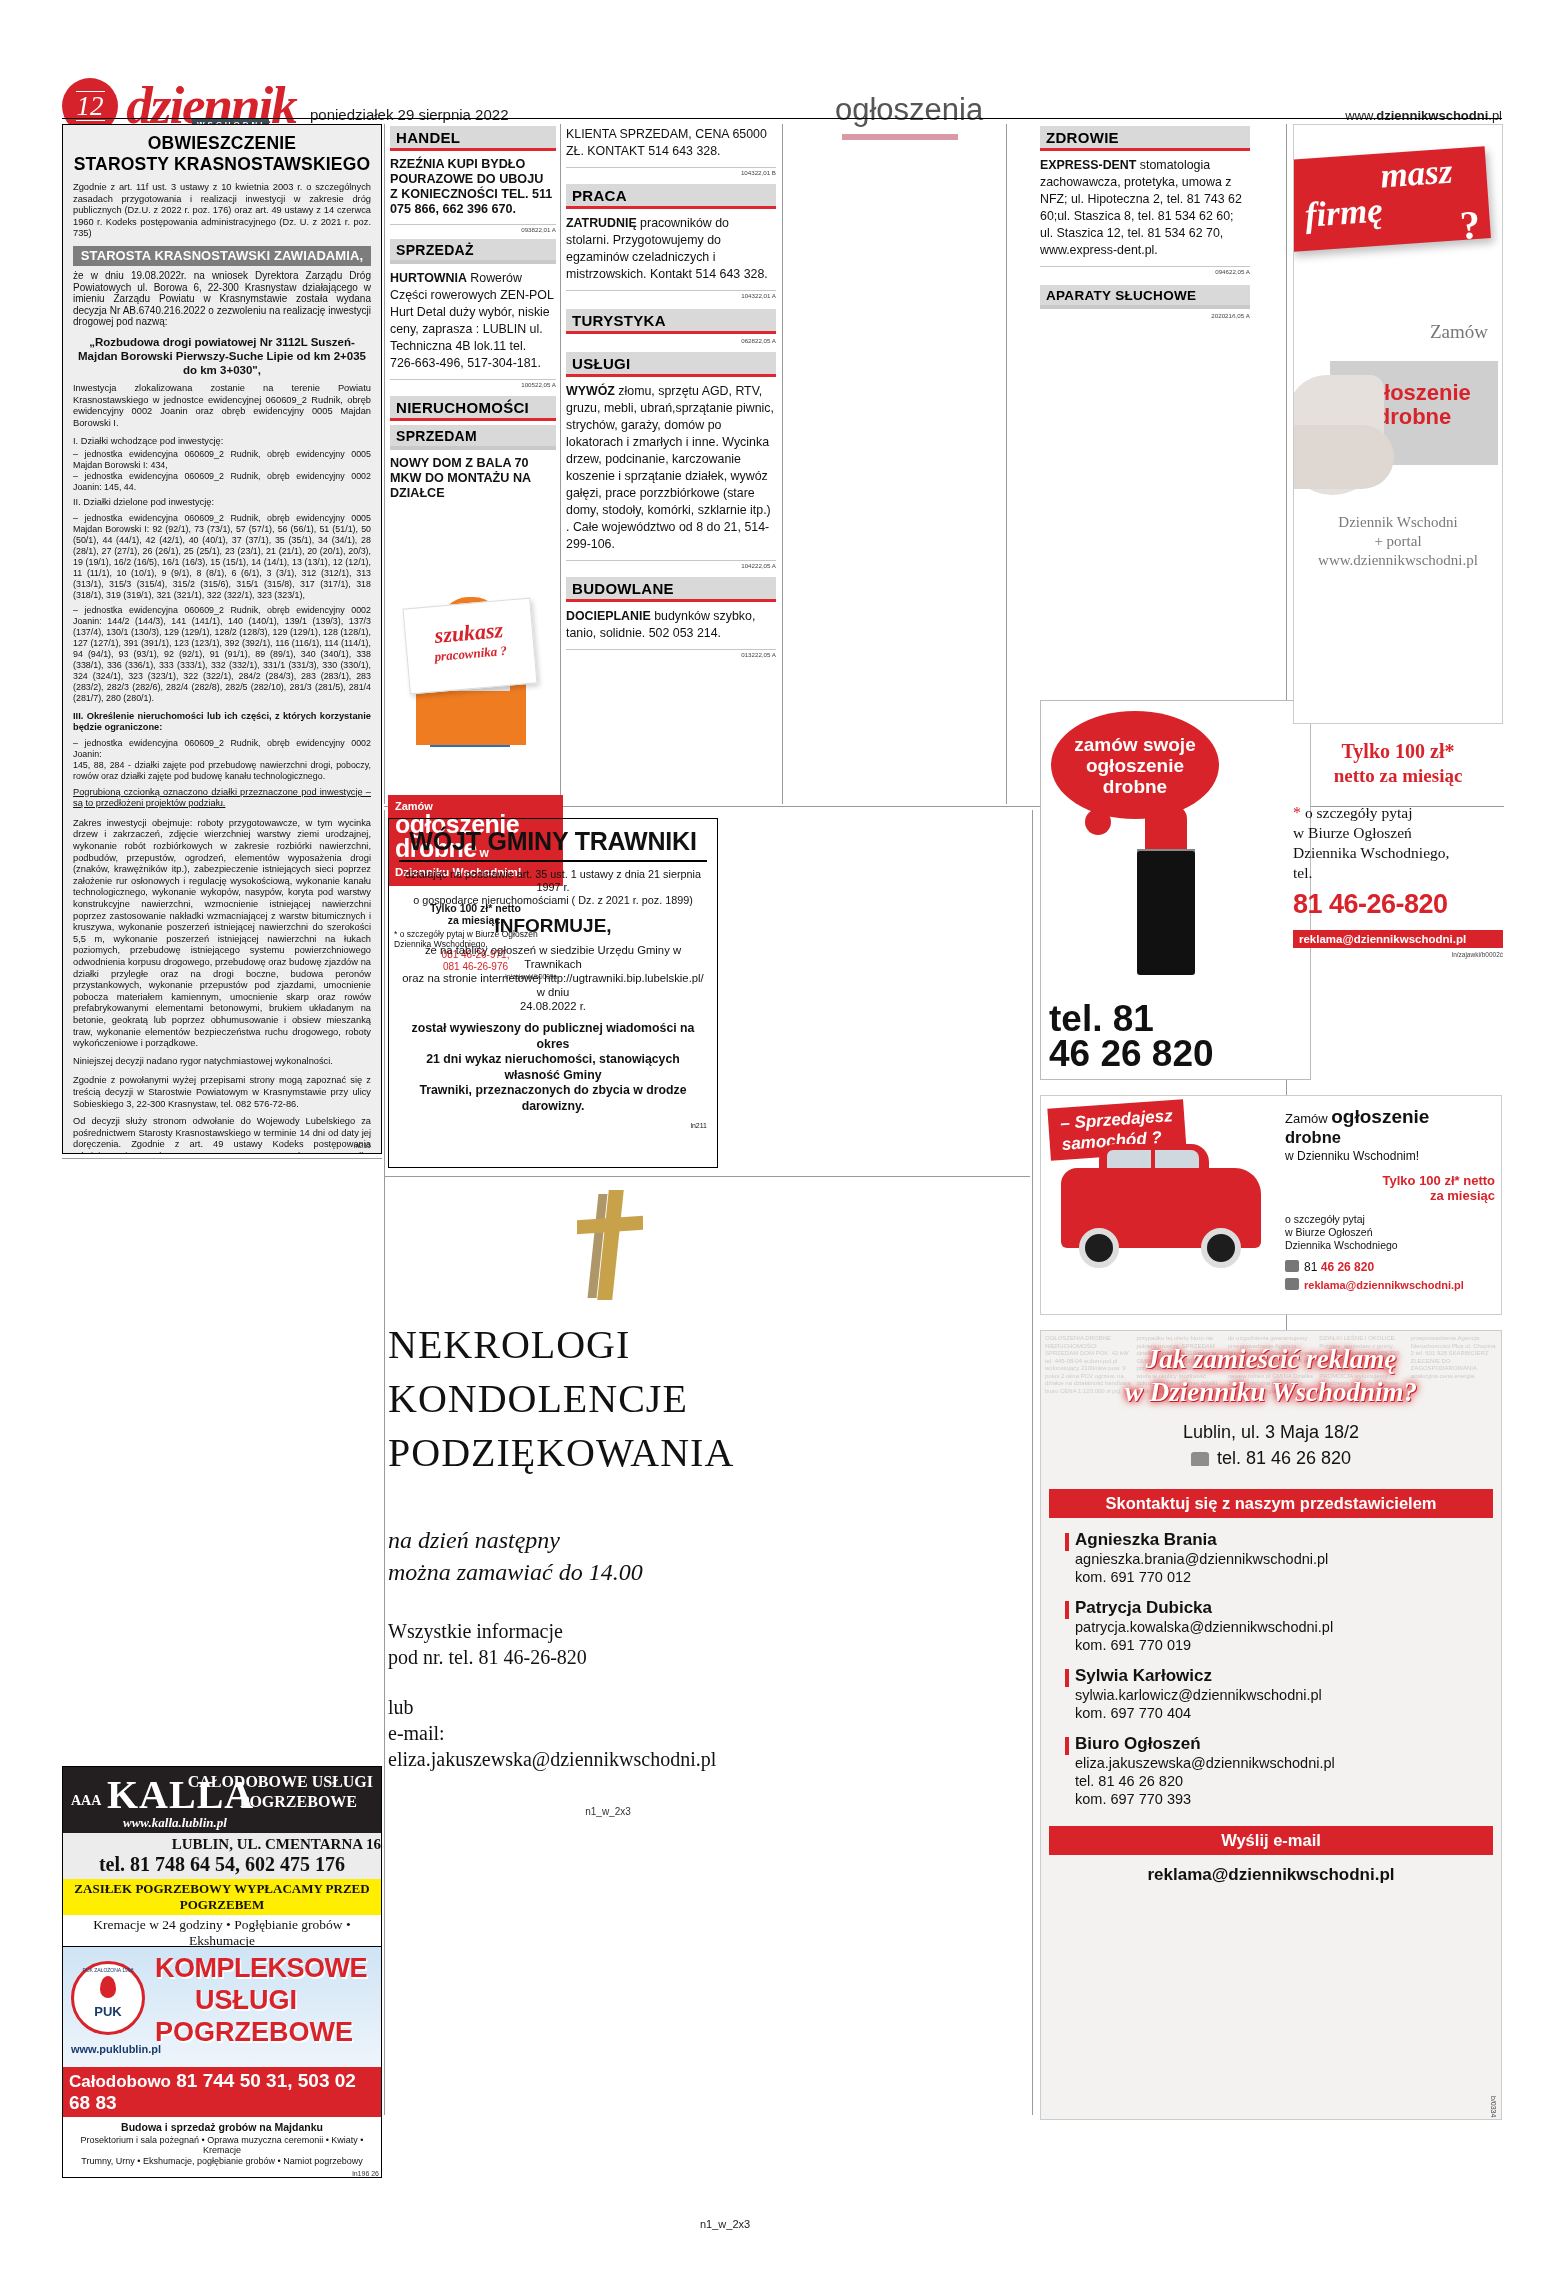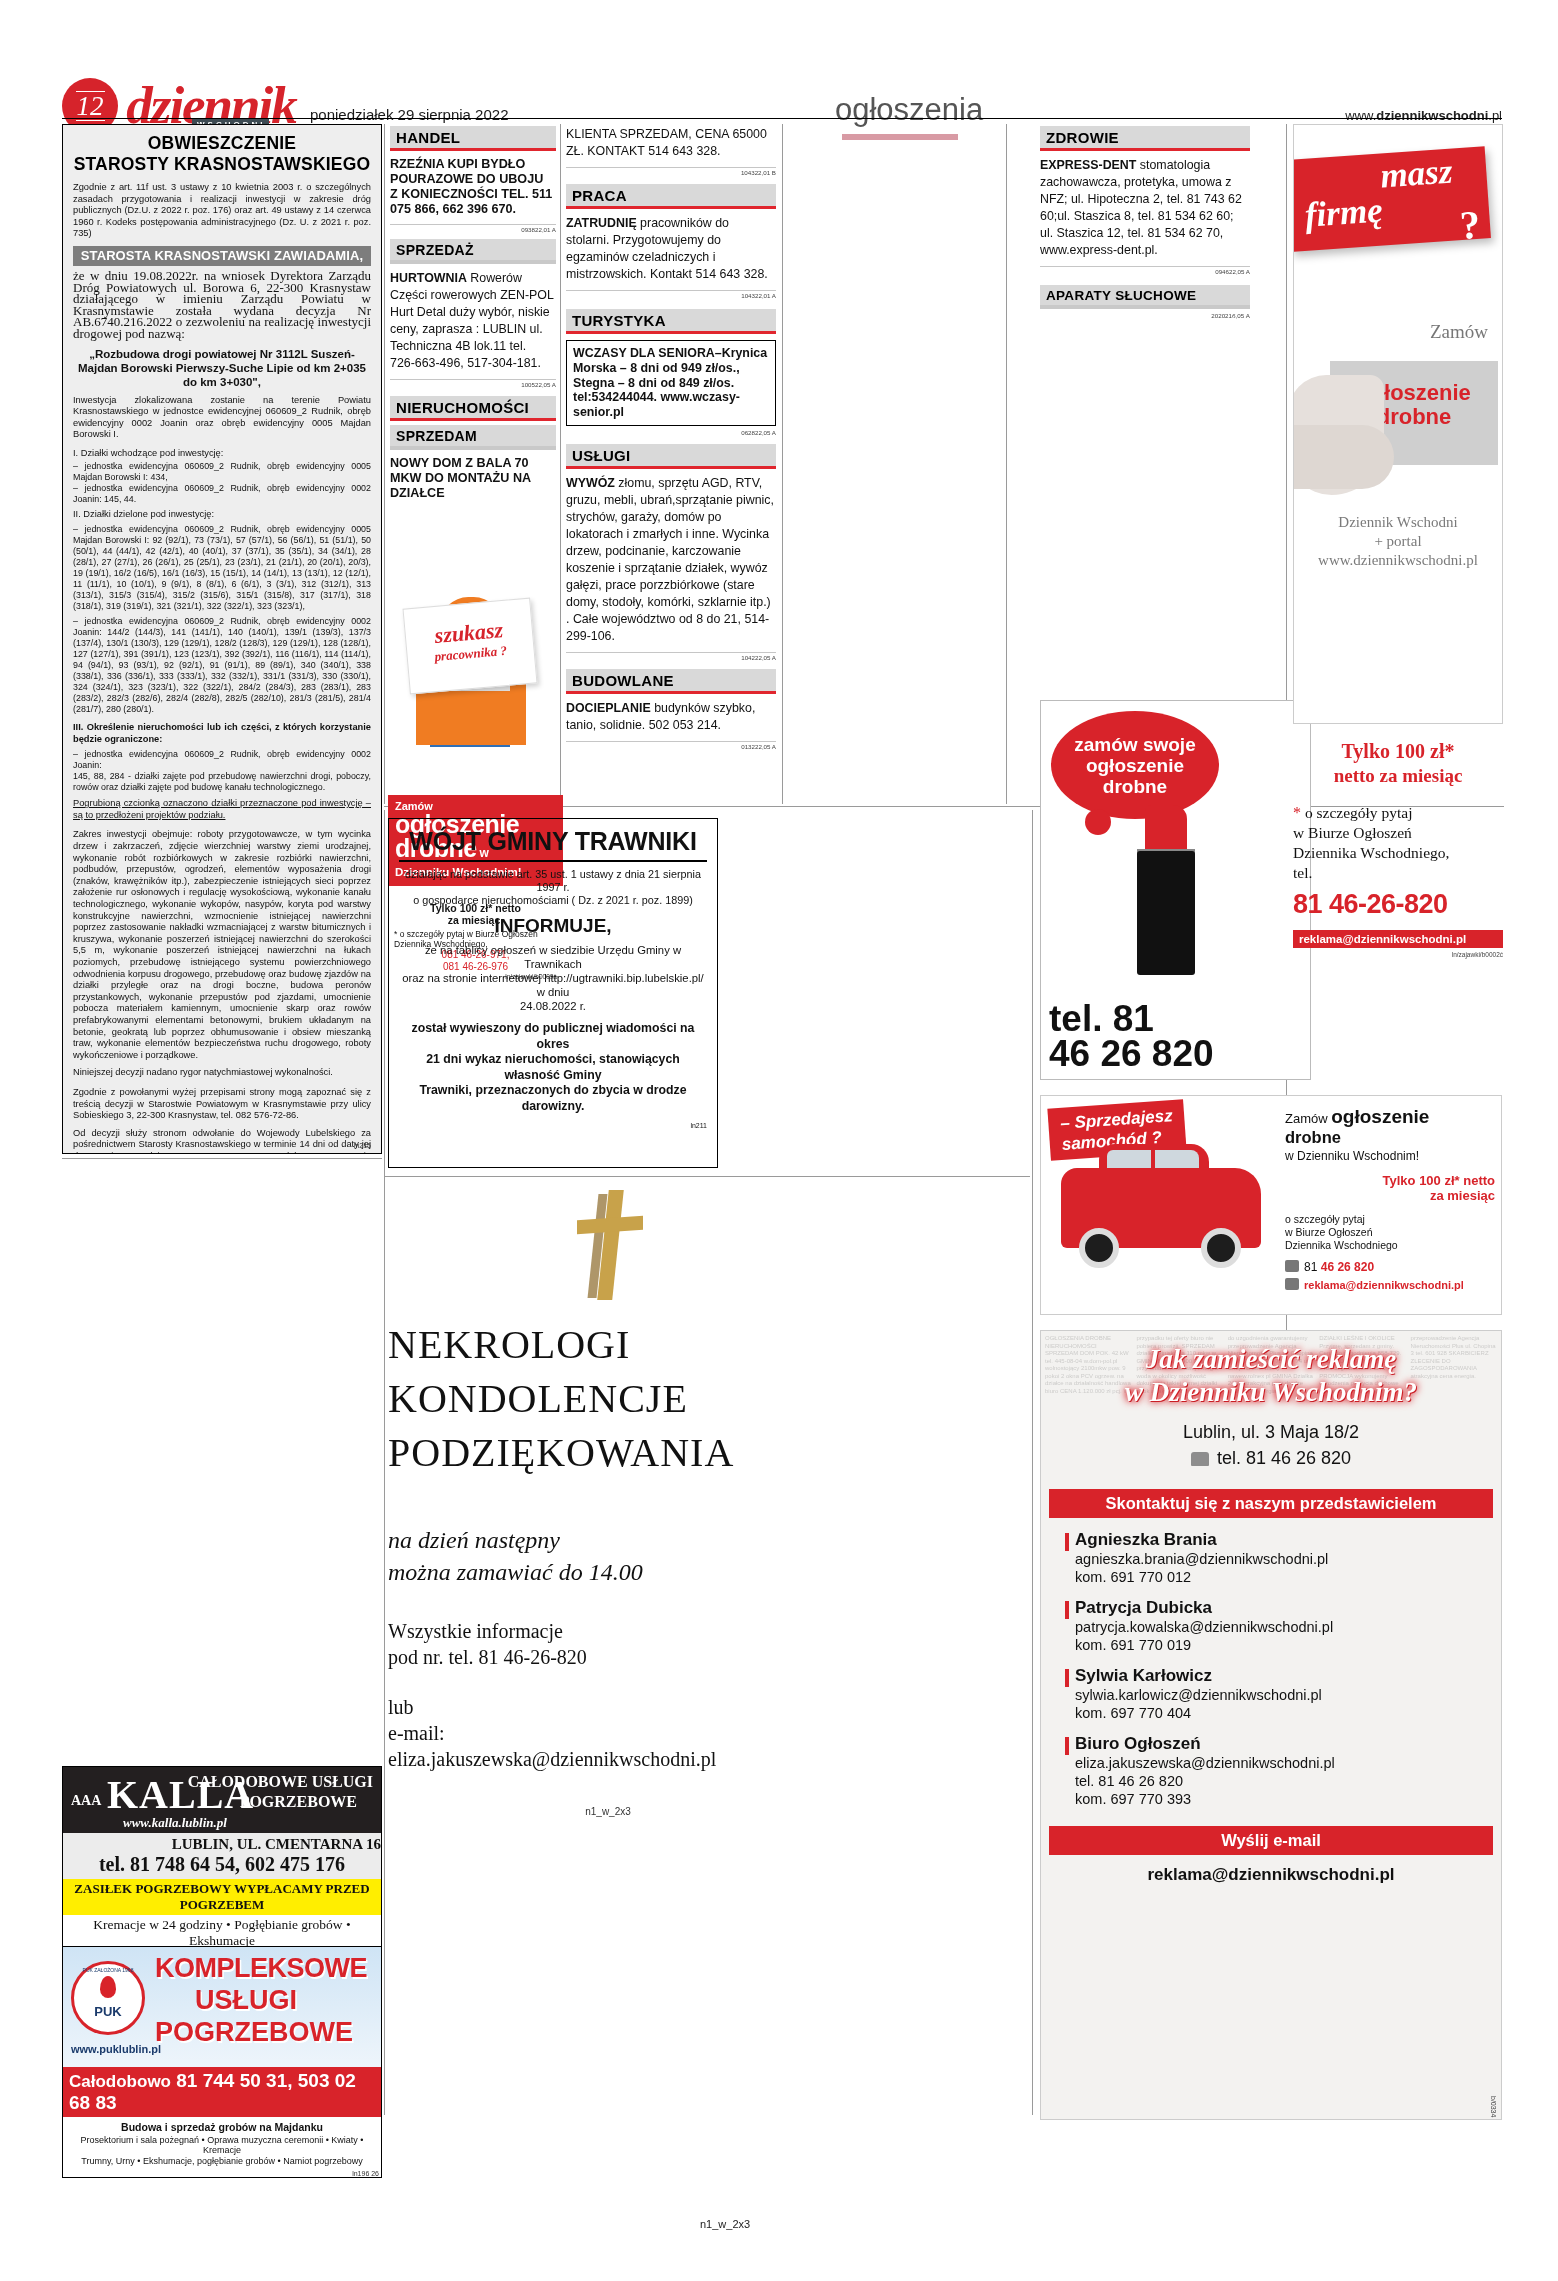--- a/index.html
+++ b/index.html
@@ -56,21 +56,21 @@
   #notice-box {
     left:62px; top:124px; width:320px; height:1030px;
     border:1px solid #000; background:#eeeeee; padding:8px 10px 6px 10px;
   }
   #notice-title { text-align:center; font-weight:bold; font-size:17.5px; line-height:21px; color:#000; letter-spacing:.2px;}
   #notice-intro { font-size:9.3px; line-height:11.6px; margin-top:7px; text-align:justify; }
   .bar-gray {
     background:#7d7d7d; color:#fff; font-weight:bold; font-size:13px;
     text-align:center; padding:2px 0 3px 0; margin:6px 0 4px 0; letter-spacing:.1px;
   }
-  #notice-p1 { font-size:13px; line-height:11.6px; text-align:justify;font-family:Liberation Serif, serif; }
+  #notice-p1 { font-size:10px; line-height:11.6px; text-align:justify; }
   #notice-head2 { font-weight:bold; font-size:11.5px; line-height:14px; text-align:center; margin:7px 0 6px 0;}
   .nbody { font-size:9.3px; line-height:11.6px; text-align:justify; margin-top:5px; }
   .nbody-small { font-size:8.9px; line-height:11px; text-align:justify; margin-top:4px;}
   #notice-ref { position:absolute; right:10px; bottom:4px; font-size:7px; color:#333;}
 
   
   .cat-head {
     background:#d9d9d9; color:#000; font-weight:bold; font-size:15px;
     padding:3px 5px 2px 6px; letter-spacing:.3px;
   }
@@ -392,21 +392,20 @@
     <div class="adref">104322,01 B</div>
 
     <div class="cat-head" style="margin-top:8px;">PRACA</div>
     <div class="cat-rule"></div>
     <div class="ad"><b>ZATRUDNIĘ</b><span> pracowników do stolarni. Przygotowujemy do egzaminów czeladniczych i mistrzowskich. Kontakt 514 643 328.</span></div>
     <div class="adsep"></div>
     <div class="adref">104322,01 A</div>
 
     <div class="cat-head" style="margin-top:10px;">TURYSTYKA</div>
     <div class="cat-rule"></div>
-    <div class="boxad">WCZASY DLA SENIORA–Krynica Morska – 8 dni od 949 zł/os., Stegna – 8 dni od 849 zł/os. tel:534244044. www.wczasy-senior.pl</div>
     <div class="adref" style="padding-top:3px;">062822,05 A</div>
 
     <div class="cat-head" style="margin-top:8px;">USŁUGI</div>
     <div class="cat-rule"></div>
     <div class="ad"><b>WYWÓZ</b><span> złomu, sprzętu AGD, RTV, gruzu, mebli, ubrań,sprzątanie piwnic, strychów, garaży, domów po lokatorach i zmarłych i inne. Wycinka drzew, podcinanie, karczowanie  koszenie i sprzątanie działek, wywóz gałęzi,  prace porzzbiórkowe (stare domy, stodoły, komórki, szklarnie itp.) . Całe województwo od 8 do 21, 514-299-106.</span></div>
     <div class="adsep"></div>
     <div class="adref">104222,05 A</div>
 
     <div class="cat-head" style="margin-top:8px;">BUDOWLANE</div>
     <div class="cat-rule"></div>

